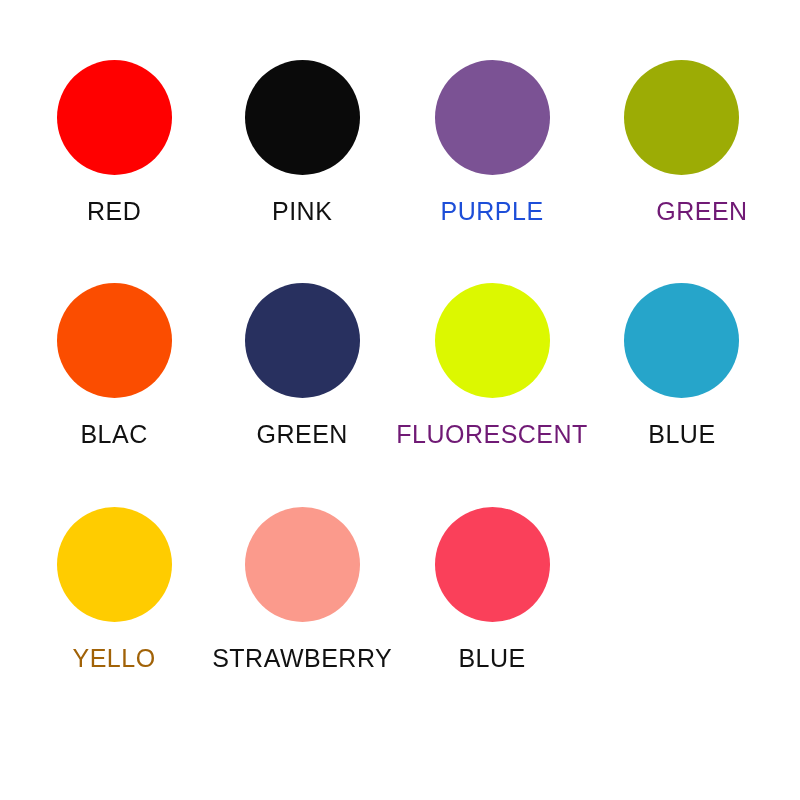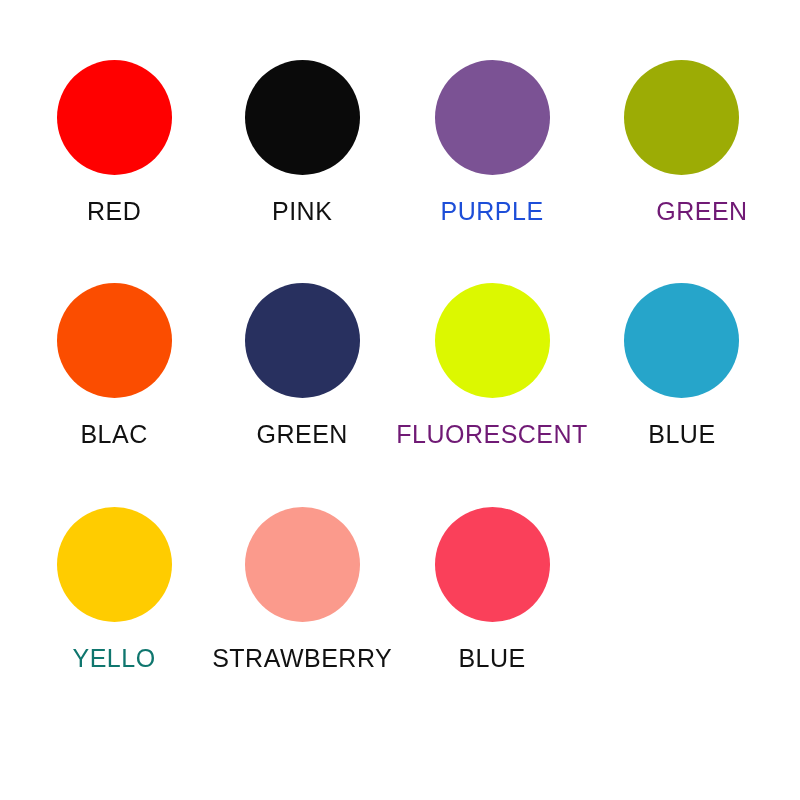--- a/index.html
+++ b/index.html
@@ -93,21 +93,21 @@
     <div class="swatch-label" style="color: #701a75;">FLUORESCENT</div>
   </div>
 
   <div class="swatch-cell">
     <div class="swatch-circle" style="background-color: rgb(38, 165, 202);"></div>
     <div class="swatch-label" style="color: rgb(17, 17, 17);">BLUE</div>
   </div>
 
   <div class="swatch-cell">
     <div class="swatch-circle" style="background-color: rgb(255, 204, 0);"></div>
-    <div class="swatch-label" style="color: #0f766e;">YELLO</div>
+    <div class="swatch-label" style="color: #a16207;">YELLO</div>
   </div>
 
   <div class="swatch-cell">
     <div class="swatch-circle" style="background-color: rgb(251, 154, 140);"></div>
     <div class="swatch-label" style="color: rgb(17, 17, 17);">STRAWBERRY</div>
   </div>
 
   <div class="swatch-cell">
     <div class="swatch-circle" style="background-color: rgb(250, 64, 90);"></div>
     <div class="swatch-label" style="color: rgb(17, 17, 17);">BLUE</div>

